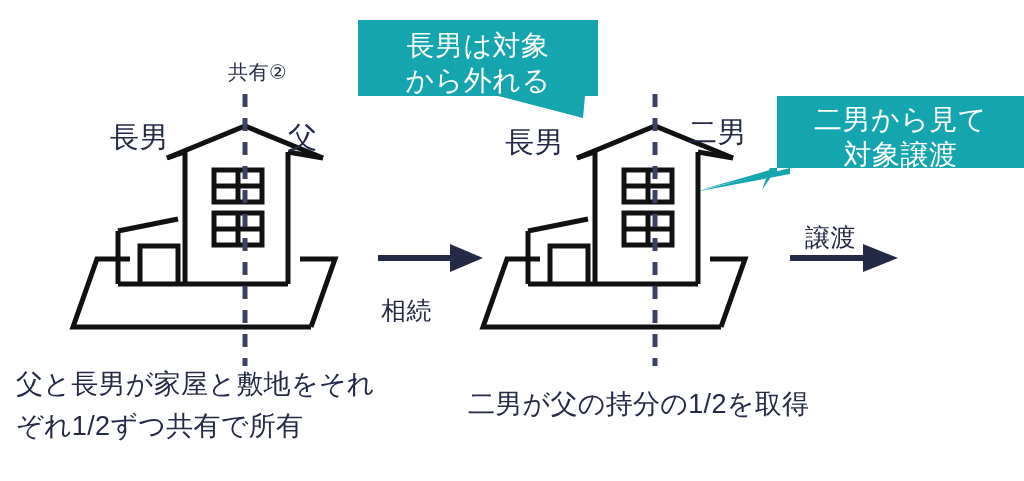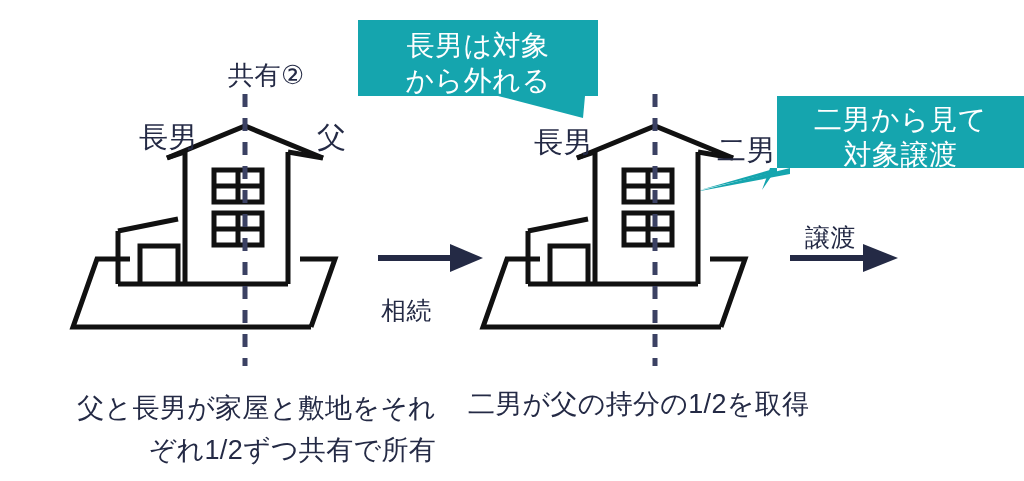--- a/index.html
+++ b/index.html
@@ -28,24 +28,23 @@
   .txt {
     position: absolute;
     color: #242a45;
     white-space: nowrap;
     line-height: 1;
   }
   .person-label {
     font-size: 29px;
     font-weight: 400;
     letter-spacing: 0.5px;
-    margin-left: 29px;
   }
   .share-label {
-    font-size: 26px;
+    font-size: 20px;
     font-weight: 400;
     letter-spacing: 0.5px;
   }
   .arrow-label {
     font-size: 25px;
     font-weight: 400;
     letter-spacing: 0.5px;
   }
   .caption {
     font-size: 27px;
@@ -171,24 +170,24 @@
 から外れる</div>
 
   <div class="txt share-label" style="left:228px; top:62px;">共有②</div>
 
   <div class="txt person-label" style="left:110px; top:123px;">長男</div>
 
   <div class="txt person-label" style="left:288px; top:123px;">父</div>
 
   <div class="txt person-label" style="left:505px; top:128px;">長男</div>
 
-  <div class="txt person-label" style="left:688px; top:136px;">二男</div>
+  <div class="txt person-label" style="left:688px; top:118px;">二男</div>
 
   <div class="txt arrow-label" style="left:381px; top:298px;">相続</div>
 
   <div class="txt arrow-label" style="left:805px; top:192px;margin-top:33px;">譲渡</div>
 
-  <div class="caption" style="position:absolute; left:16px; top:388px; width:420px;text-align:right;">父と長男が家屋と敷地をそれ
+  <div class="caption" style="position:absolute; left:16px; top:364px; width:420px;">父と長男が家屋と敷地をそれ
 ぞれ1/2ずつ共有で所有</div>
 
   <div class="caption" style="position:absolute; left:440px; top:384px; width:420px;margin-left:28px;">二男が父の持分の1/2を取得</div>
 
 </div>
 
 </body></html>

